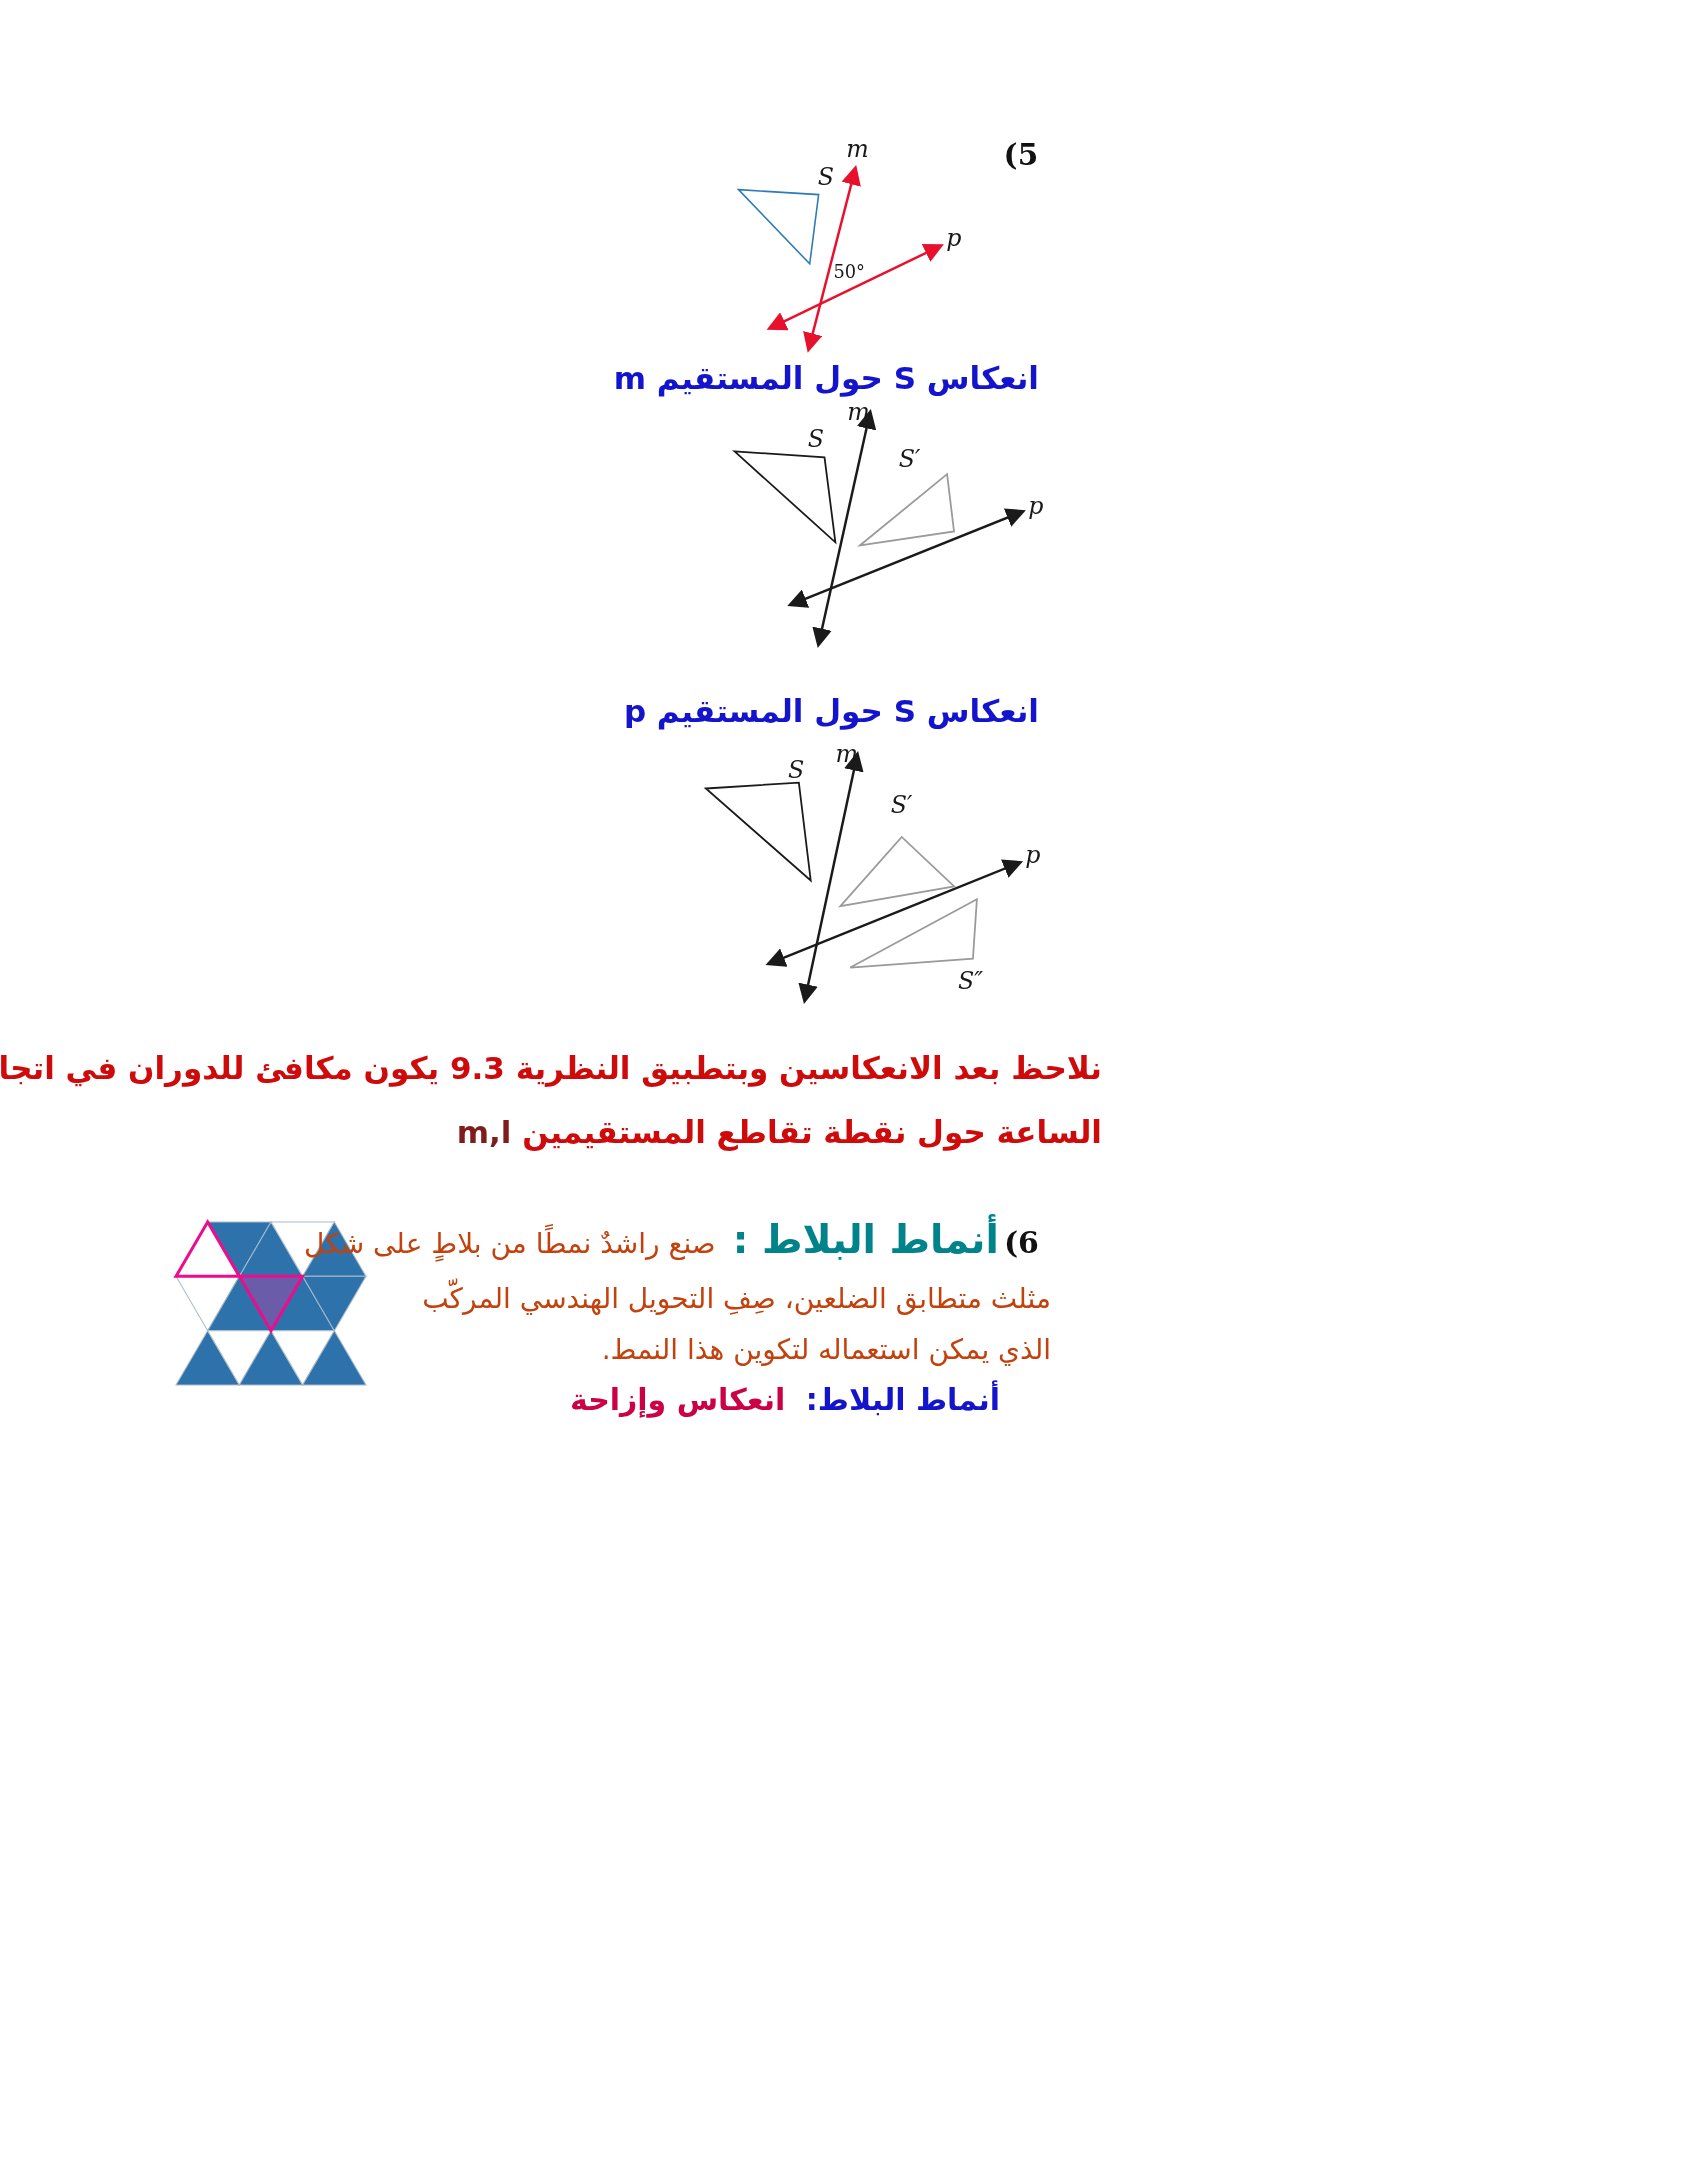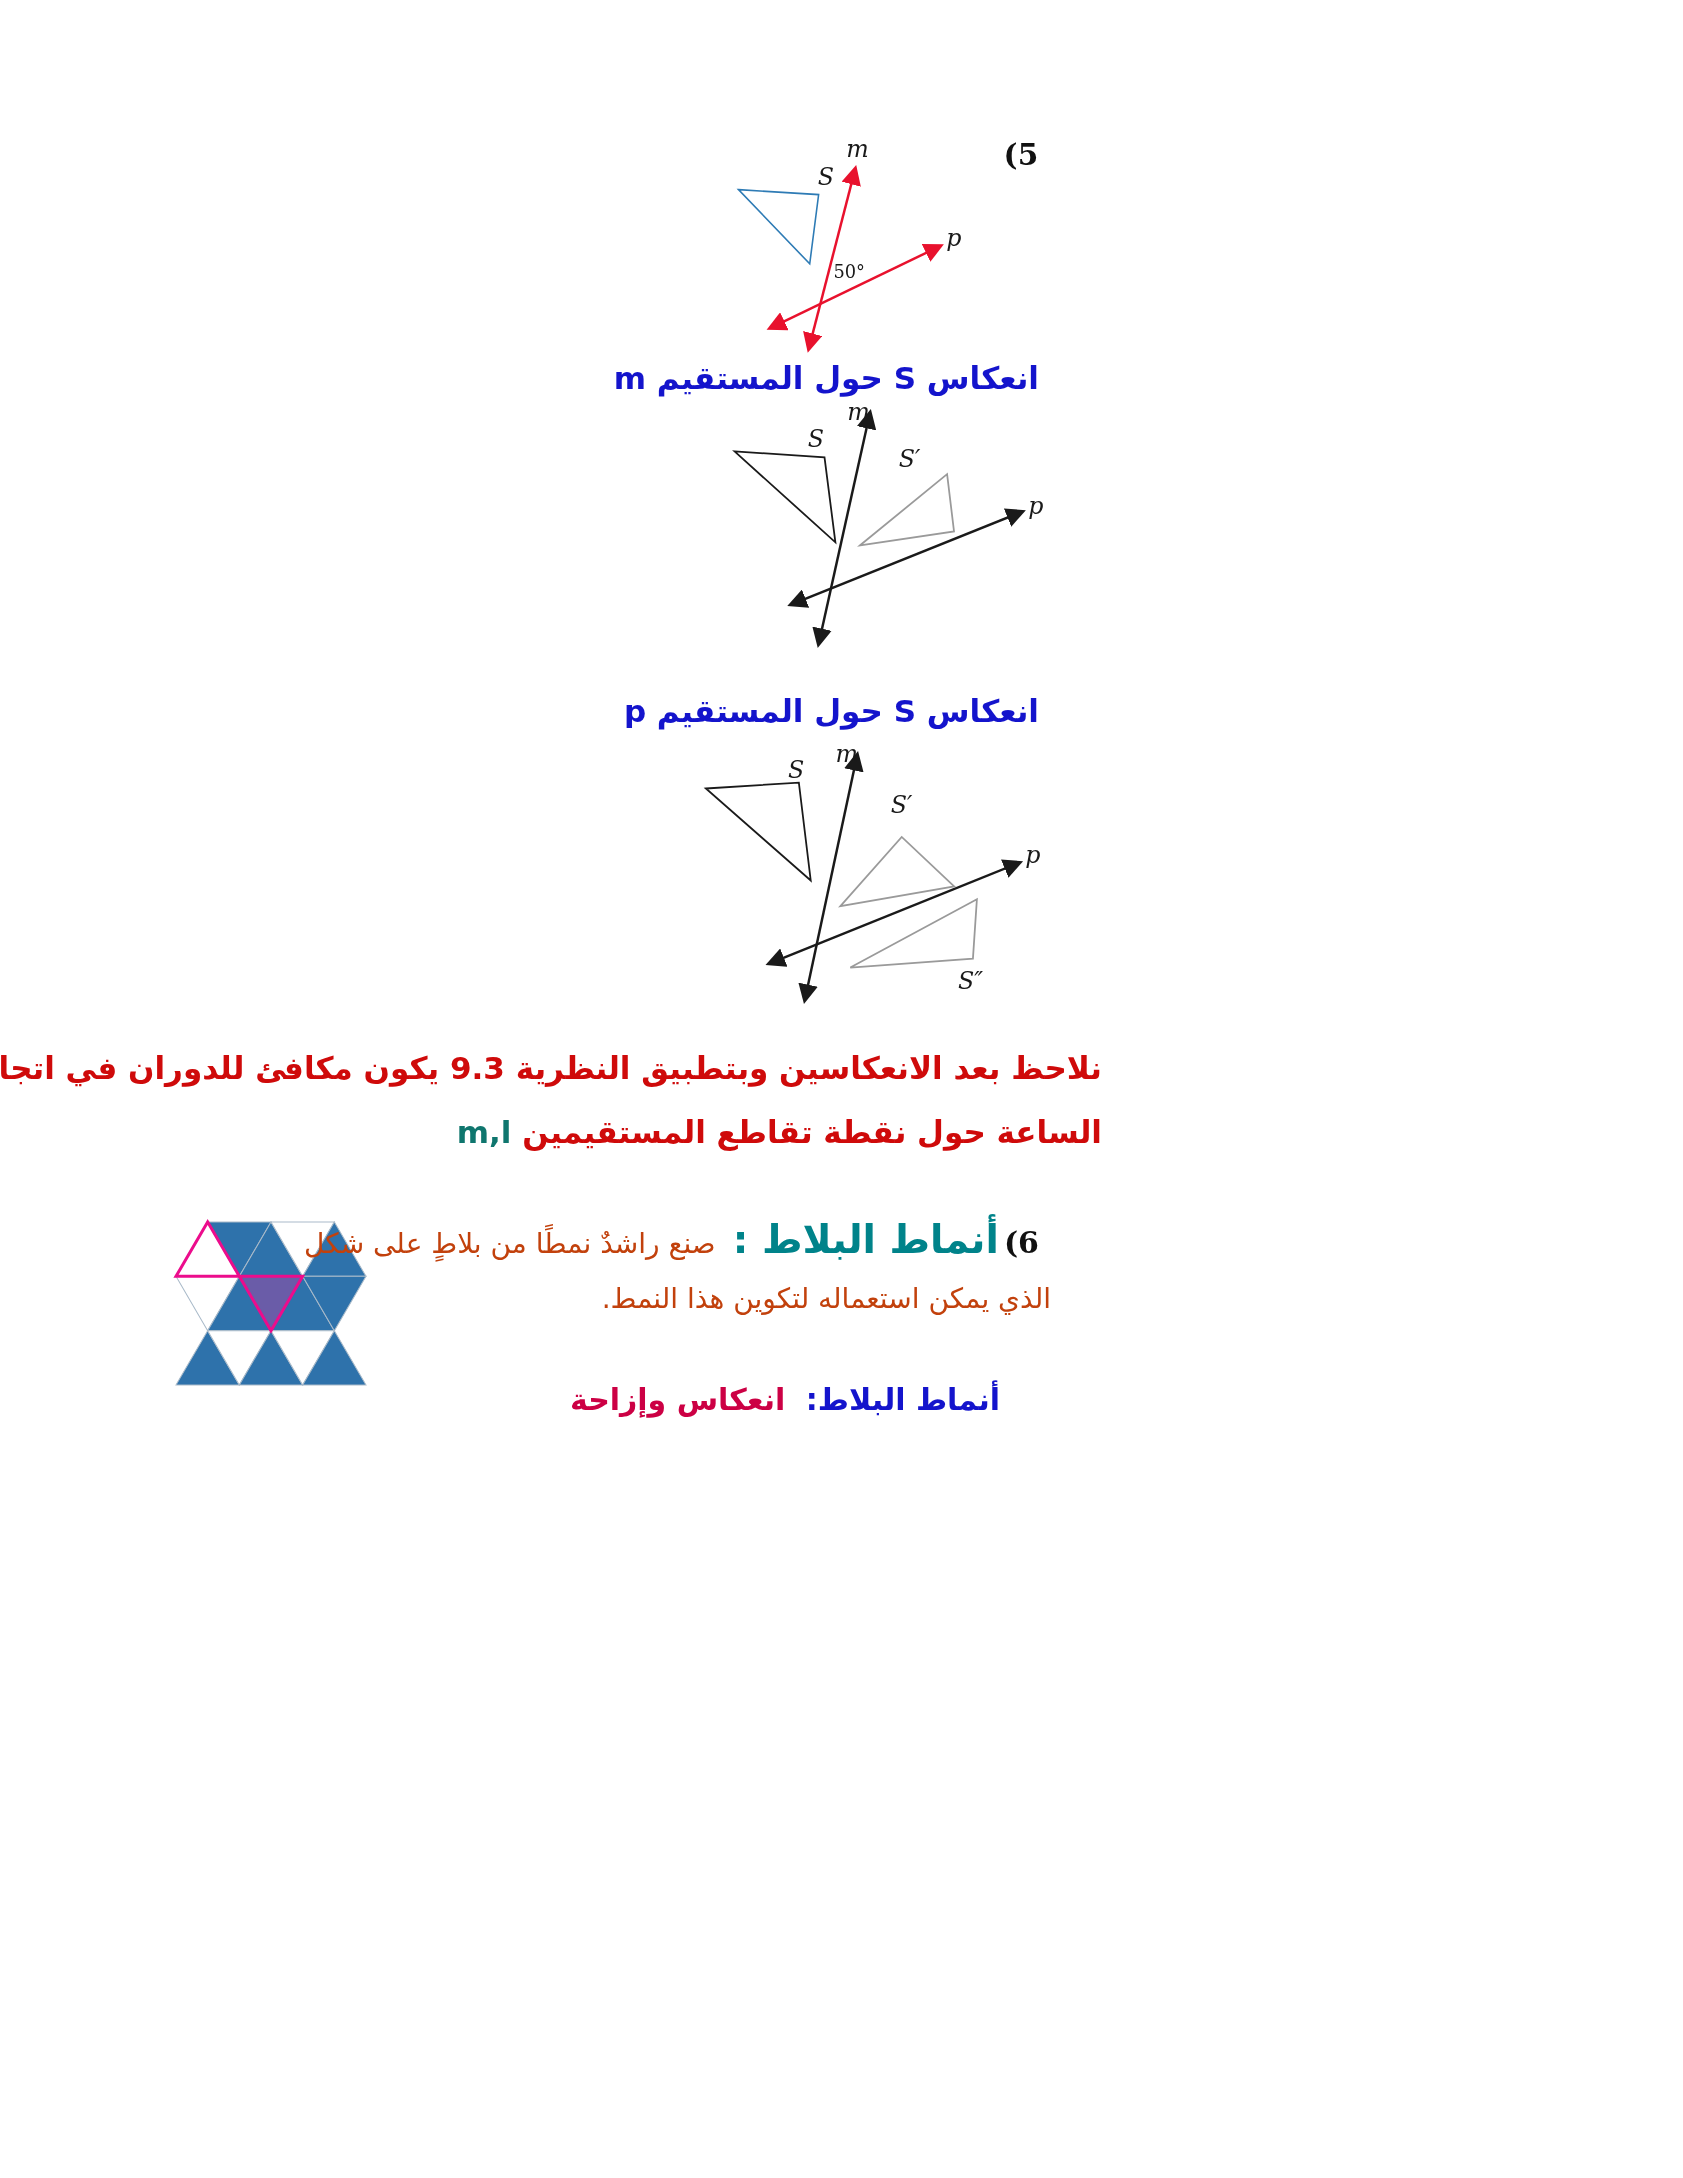--- a/index.html
+++ b/index.html
@@ -53,21 +53,21 @@
     text-align: right;
   }
   .note-line {
     color: #cf0a0a;
     font-weight: bold;
     font-size: 31px;
     line-height: 42px;
     white-space: nowrap;
   }
   .note-line + .note-line { margin-top: 22px; }
-  .note-hl { color: #0f766e; font-weight: bold; }
+  .note-hl { color: #7f1d1d; font-weight: bold; }
 
   
   .prob6 {
     position: absolute;
     direction: rtl;
     text-align: right;
     width: 693px;
   }
   .p6-line { line-height: 51px; white-space: nowrap; }
   .p6-num {
@@ -196,20 +196,21 @@
     <polygon class="tri-hl-white" points="0,54 63,54 31.5,0"></polygon>
     <polygon class="tri-hl-purple" points="63,54 126,54 94.5,108"></polygon>
   </svg>
 
   <div class="prob6" style="top:1214px; right:632px;">
     <div class="p6-line">
       <span class="p6-num" dir="ltr">(6</span>
       <span class="p6-title">أنماط البلاط :</span>
       <span class="p6-body">صنع راشدٌ نمطًا من بلاطٍ على شكل</span>
     </div>
+    <div class="p6-line p6-body">مثلث متطابق الضلعين، صِفِ التحويل الهندسي المركّب</div>
     <div class="p6-line p6-body">الذي يمكن استعماله لتكوين هذا النمط.</div>
   </div>
 
   <div class="answer" style="top:1382px; right:683px;">
     <span class="ans-label">أنماط البلاط:</span>
     <span class="ans-text">انعكاس وإزاحة</span>
   </div>
 
 </div>
 

